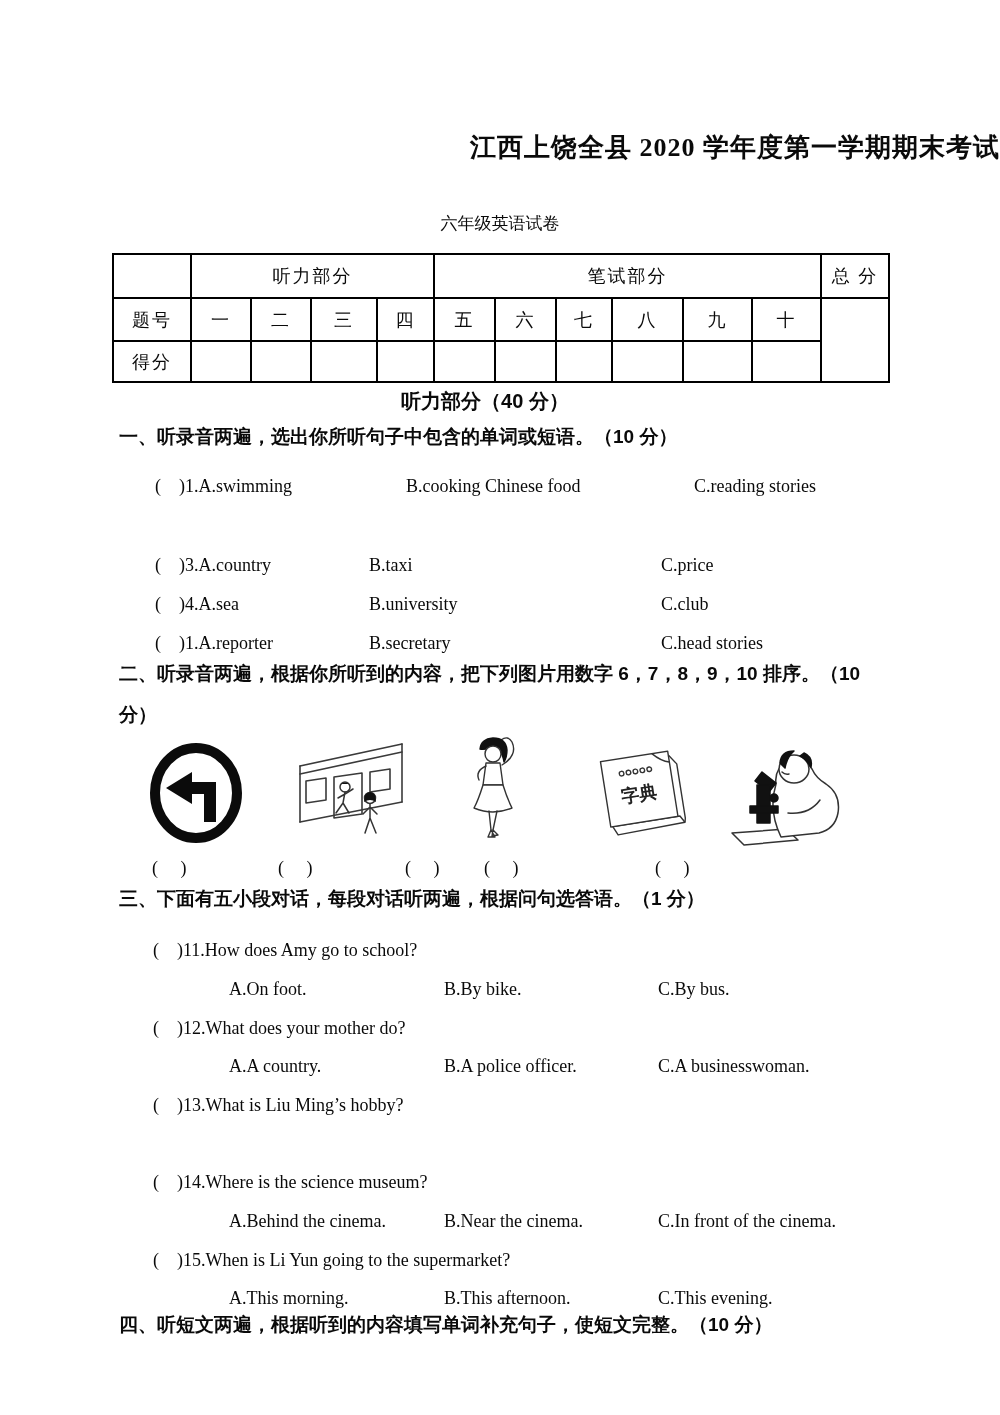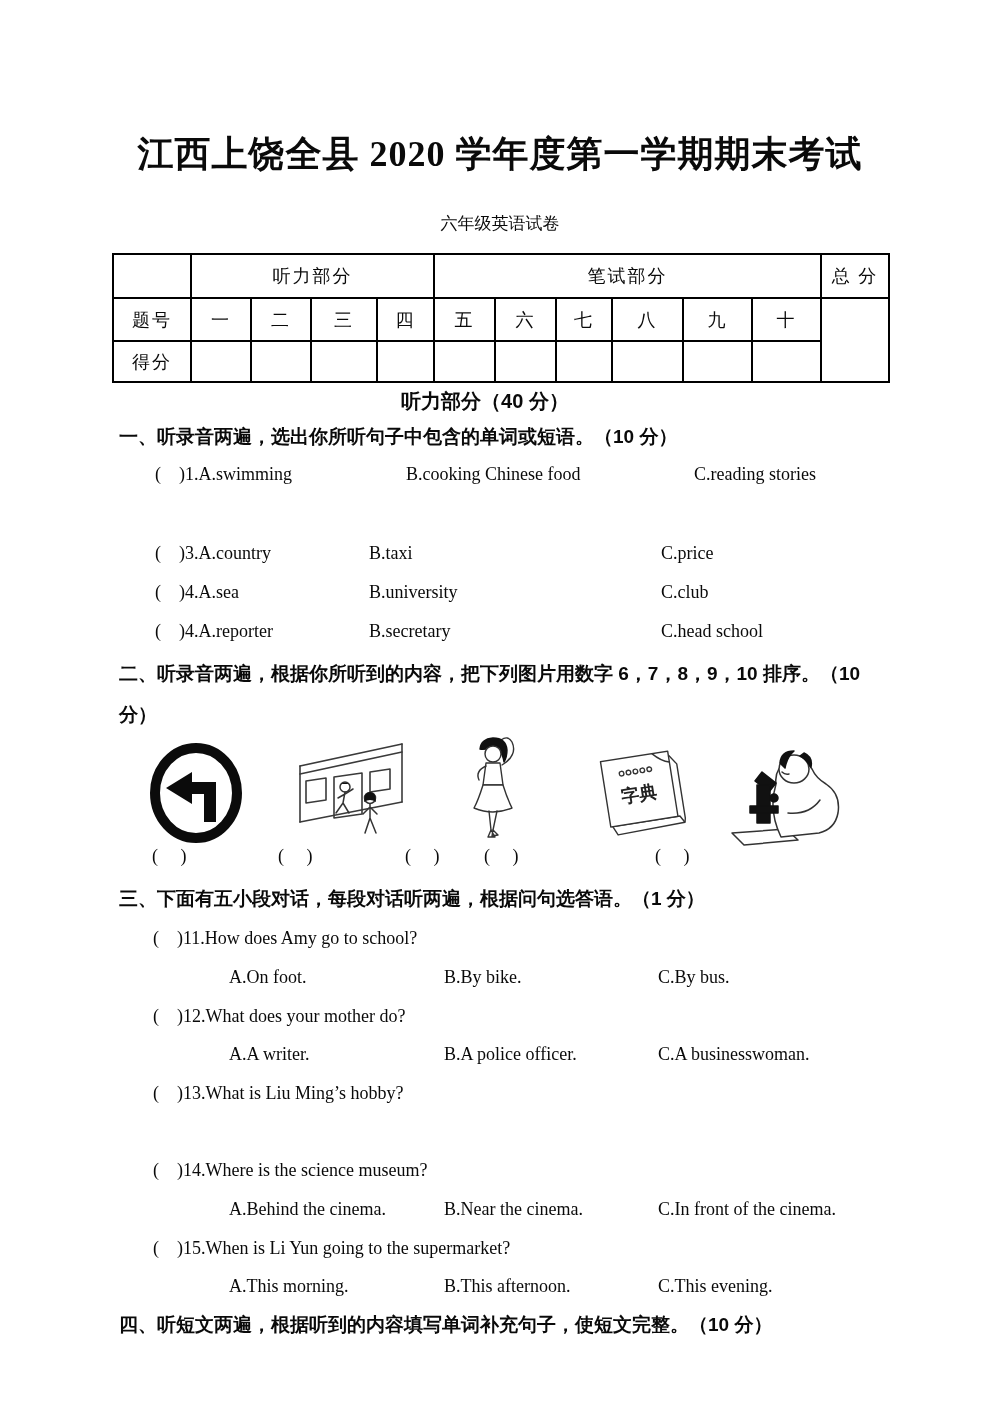--- a/index.html
+++ b/index.html
@@ -2,22 +2,22 @@
 <html><head>
 <meta charset="utf-8">
 <style>
   html,body{margin:0;padding:0;background:#888;}
   .page{
     position:relative;width:1000px;height:1415px;margin:0 auto;
     background:#ffffff;color:#0a0a0a;overflow:hidden;
     font-family:"Liberation Serif", serif;
   }
   .title{
-    position:absolute;top:130px;left:0;width:1000px;text-align:center;
-    font-weight:bold;font-size:36px;letter-spacing:1px;
+    position:absolute;top:130px;left:0;width:1000px;text-align:right;
+    font-weight:bold;font-size:26px;letter-spacing:1px;
     font-family:"Liberation Serif", serif;
   }
   .subtitle{
     position:absolute;top:212px;left:0;width:1000px;text-align:center;
     font-size:17px;
   }
   table.score-table{
     position:absolute;top:253px;left:112px;border-collapse:collapse;
     table-layout:fixed;font-size:18px;
   }
@@ -28,21 +28,21 @@
   tr.r1{height:44px}tr.r2{height:43px}tr.r3{height:41px}
   .center-heading{
     position:absolute;top:388px;left:0;width:970px;text-align:center;
     font-family:"Liberation Sans", sans-serif;font-weight:bold;font-size:20px;
   }
   .sec-heading{
     position:absolute;left:119px;
     font-family:"Liberation Sans", sans-serif;font-weight:bold;font-size:19px;
     white-space:pre;
   }
-  .row{position:absolute;left:0;width:984px;height:26px;font-size:18px;}
+  .row{position:absolute;left:0;width:984px;height:26px;font-size:18px;margin-top:12px;}
   .row span{position:absolute;top:0;white-space:pre;}
   .pic{position:absolute;}
   .pic svg{display:block;width:100%;height:100%;}
 </style>
 </head>
 <body>
 
 <div class="page">
 
   <div class="title">江西上饶全县 2020 学年度第一学期期末考试</div>
@@ -113,23 +113,23 @@
     <span style="left:155px">(    )3.A.country</span>
     <span style="left:369px">B.taxi</span>
     <span style="left:661px">C.price</span>
   </div>
   <div class="row" style="top:582px">
     <span style="left:155px">(    )4.A.sea</span>
     <span style="left:369px">B.university</span>
     <span style="left:661px">C.club</span>
   </div>
   <div class="row" style="top:621px">
-    <span style="left:155px">(    )4.A.reporter</span>
+    <span style="left:155px">(    )1.A.reporter</span>
     <span style="left:369px">B.secretary</span>
-    <span style="left:661px">C.head school</span>
+    <span style="left:661px">C.head stories</span>
   </div>
 
   <div class="sec-heading" style="top:661px">二、听录音两遍，根据你所听到的内容，把下列图片用数字 6，7，8，9，10 排序。（10</div>
   <div class="sec-heading" style="top:702px">分）</div>
 
   <div class="pic" style="left:148px;top:742px;width:96px;height:102px">
     <svg viewBox="0 0 96 102">
       <ellipse cx="48" cy="51" rx="41" ry="45" fill="none" stroke="#0b0b0b" stroke-width="10"></ellipse>
       <path d="M62 80 L62 46 L42 46" fill="none" stroke="#0b0b0b" stroke-width="12"></path>
       <polygon points="44,30 44,62 18,46" fill="#0b0b0b"></polygon>
@@ -225,21 +225,21 @@
   <div class="row" style="top:967px">
     <span style="left:229px">A.On foot.</span>
     <span style="left:444px">B.By bike.</span>
     <span style="left:658px">C.By bus.</span>
   </div>
 
   <div class="row" style="top:1006px">
     <span style="left:153px">(    )12.What does your mother do?</span>
   </div>
   <div class="row" style="top:1044px">
-    <span style="left:229px">A.A writer.</span>
+    <span style="left:229px">A.A country.</span>
     <span style="left:444px">B.A police officer.</span>
     <span style="left:658px">C.A businesswoman.</span>
   </div>
 
   <div class="row" style="top:1083px">
     <span style="left:153px">(    )13.What is Liu Ming’s hobby?</span>
   </div>
 
   <div class="row" style="top:1160px">
     <span style="left:153px">(    )14.Where is the science museum?</span>

